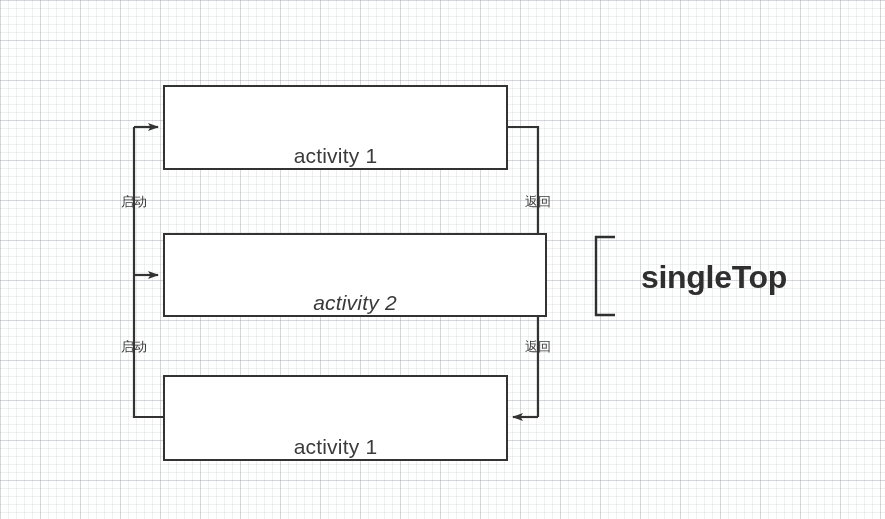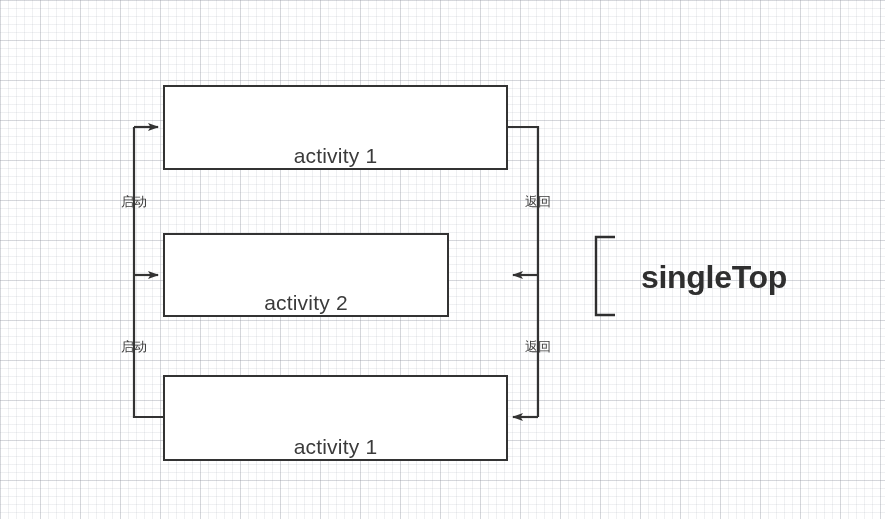--- a/index.html
+++ b/index.html
@@ -92,21 +92,21 @@
       <line x1="538" y1="417" x2="513" y2="417" stroke="#333333" stroke-width="2.2" marker-end="url(#arrow-left)"></line>
     </g>
 
     <path d="M615,237 L596,237 L596,315 L615,315" fill="none" stroke="#2f2f2f" stroke-width="2.4"></path>
   </svg>
 
   <div class="node-box" style="left:163px; top:85px; width:345px; height:85px;">
     <span class="node-label">activity 1</span>
   </div>
 
-  <div class="node-box" style="left:163px; top:233px; width:286px; height:84px;">
+  <div class="node-box" style="left:163px; top:233px; width:384px; height:84px;font-style:italic;">
     <span class="node-label">activity 2</span>
   </div>
 
   <div class="node-box" style="left:163px; top:375px; width:345px; height:86px;">
     <span class="node-label">activity 1</span>
   </div>
 
   <div class="edge-label" style="left:134px; top:202px;">启动</div>
 
   <div class="edge-label" style="left:134px; top:347px;">启动</div>

